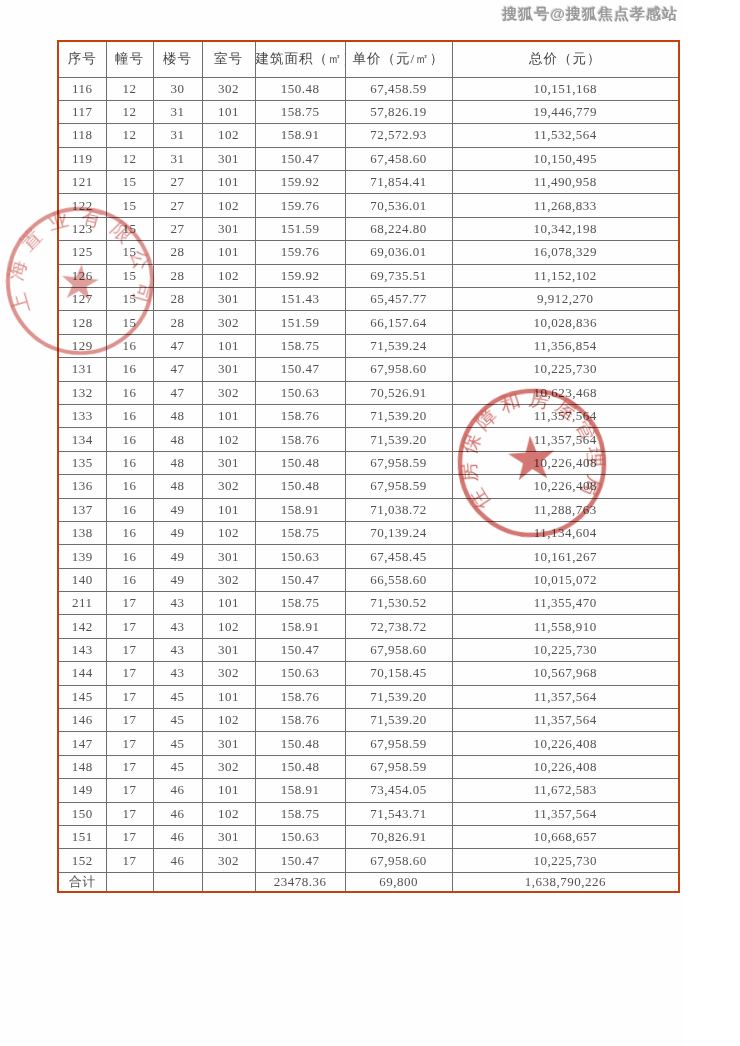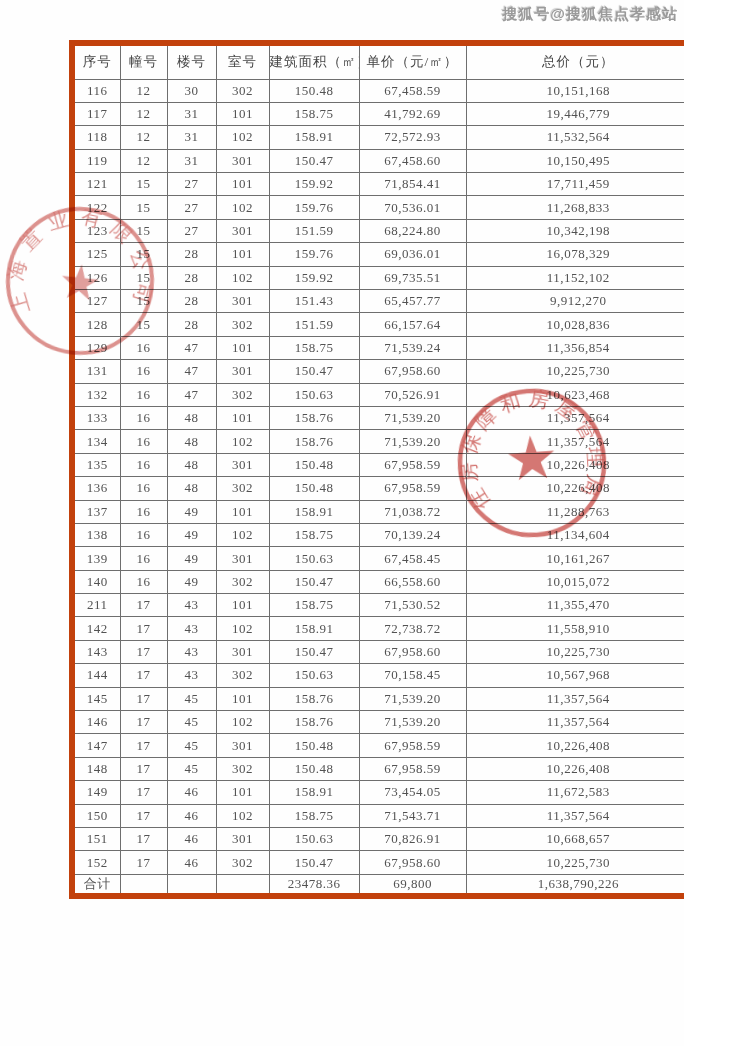--- a/index.html
+++ b/index.html
@@ -23,21 +23,21 @@
   table.price-table{
     width:621px;border-collapse:collapse;table-layout:fixed;
     font-size:13px;color:#525252;
   }
   table.price-table th, table.price-table td{
     border:1px solid #6e6e6e;
     text-align:center;vertical-align:middle;
     padding:0;letter-spacing:0.5px;
     overflow:hidden;white-space:nowrap;
   }
-  table.price-table{border:6px solid #c2410c;margin-left:12px;}
+  table.price-table{border:2px solid #c2410c;}
   table.price-table thead tr{height:36px;}
   table.price-table thead th{font-weight:normal;color:#454545;font-size:13.5px;letter-spacing:1px;}
   table.price-table tbody tr{height:23.4px;}
   
   .stamp{
     position:absolute;
     pointer-events:none;
     mix-blend-mode:multiply;
     filter:blur(0.35px);
   }
@@ -82,21 +82,21 @@
             <td>150.48</td>
             <td>67,458.59</td>
             <td>10,151,168</td>
           </tr>
           <tr>
             <td>117</td>
             <td>12</td>
             <td>31</td>
             <td>101</td>
             <td>158.75</td>
-            <td>41,792.69</td>
+            <td>57,826.19</td>
             <td>19,446,779</td>
           </tr>
           <tr>
             <td>118</td>
             <td>12</td>
             <td>31</td>
             <td>102</td>
             <td>158.91</td>
             <td>72,572.93</td>
             <td>11,532,564</td>
@@ -110,21 +110,21 @@
             <td>67,458.60</td>
             <td>10,150,495</td>
           </tr>
           <tr>
             <td>121</td>
             <td>15</td>
             <td>27</td>
             <td>101</td>
             <td>159.92</td>
             <td>71,854.41</td>
-            <td>17,711,459</td>
+            <td>11,490,958</td>
           </tr>
           <tr>
             <td>122</td>
             <td>15</td>
             <td>27</td>
             <td>102</td>
             <td>159.76</td>
             <td>70,536.01</td>
             <td>11,268,833</td>
           </tr>

